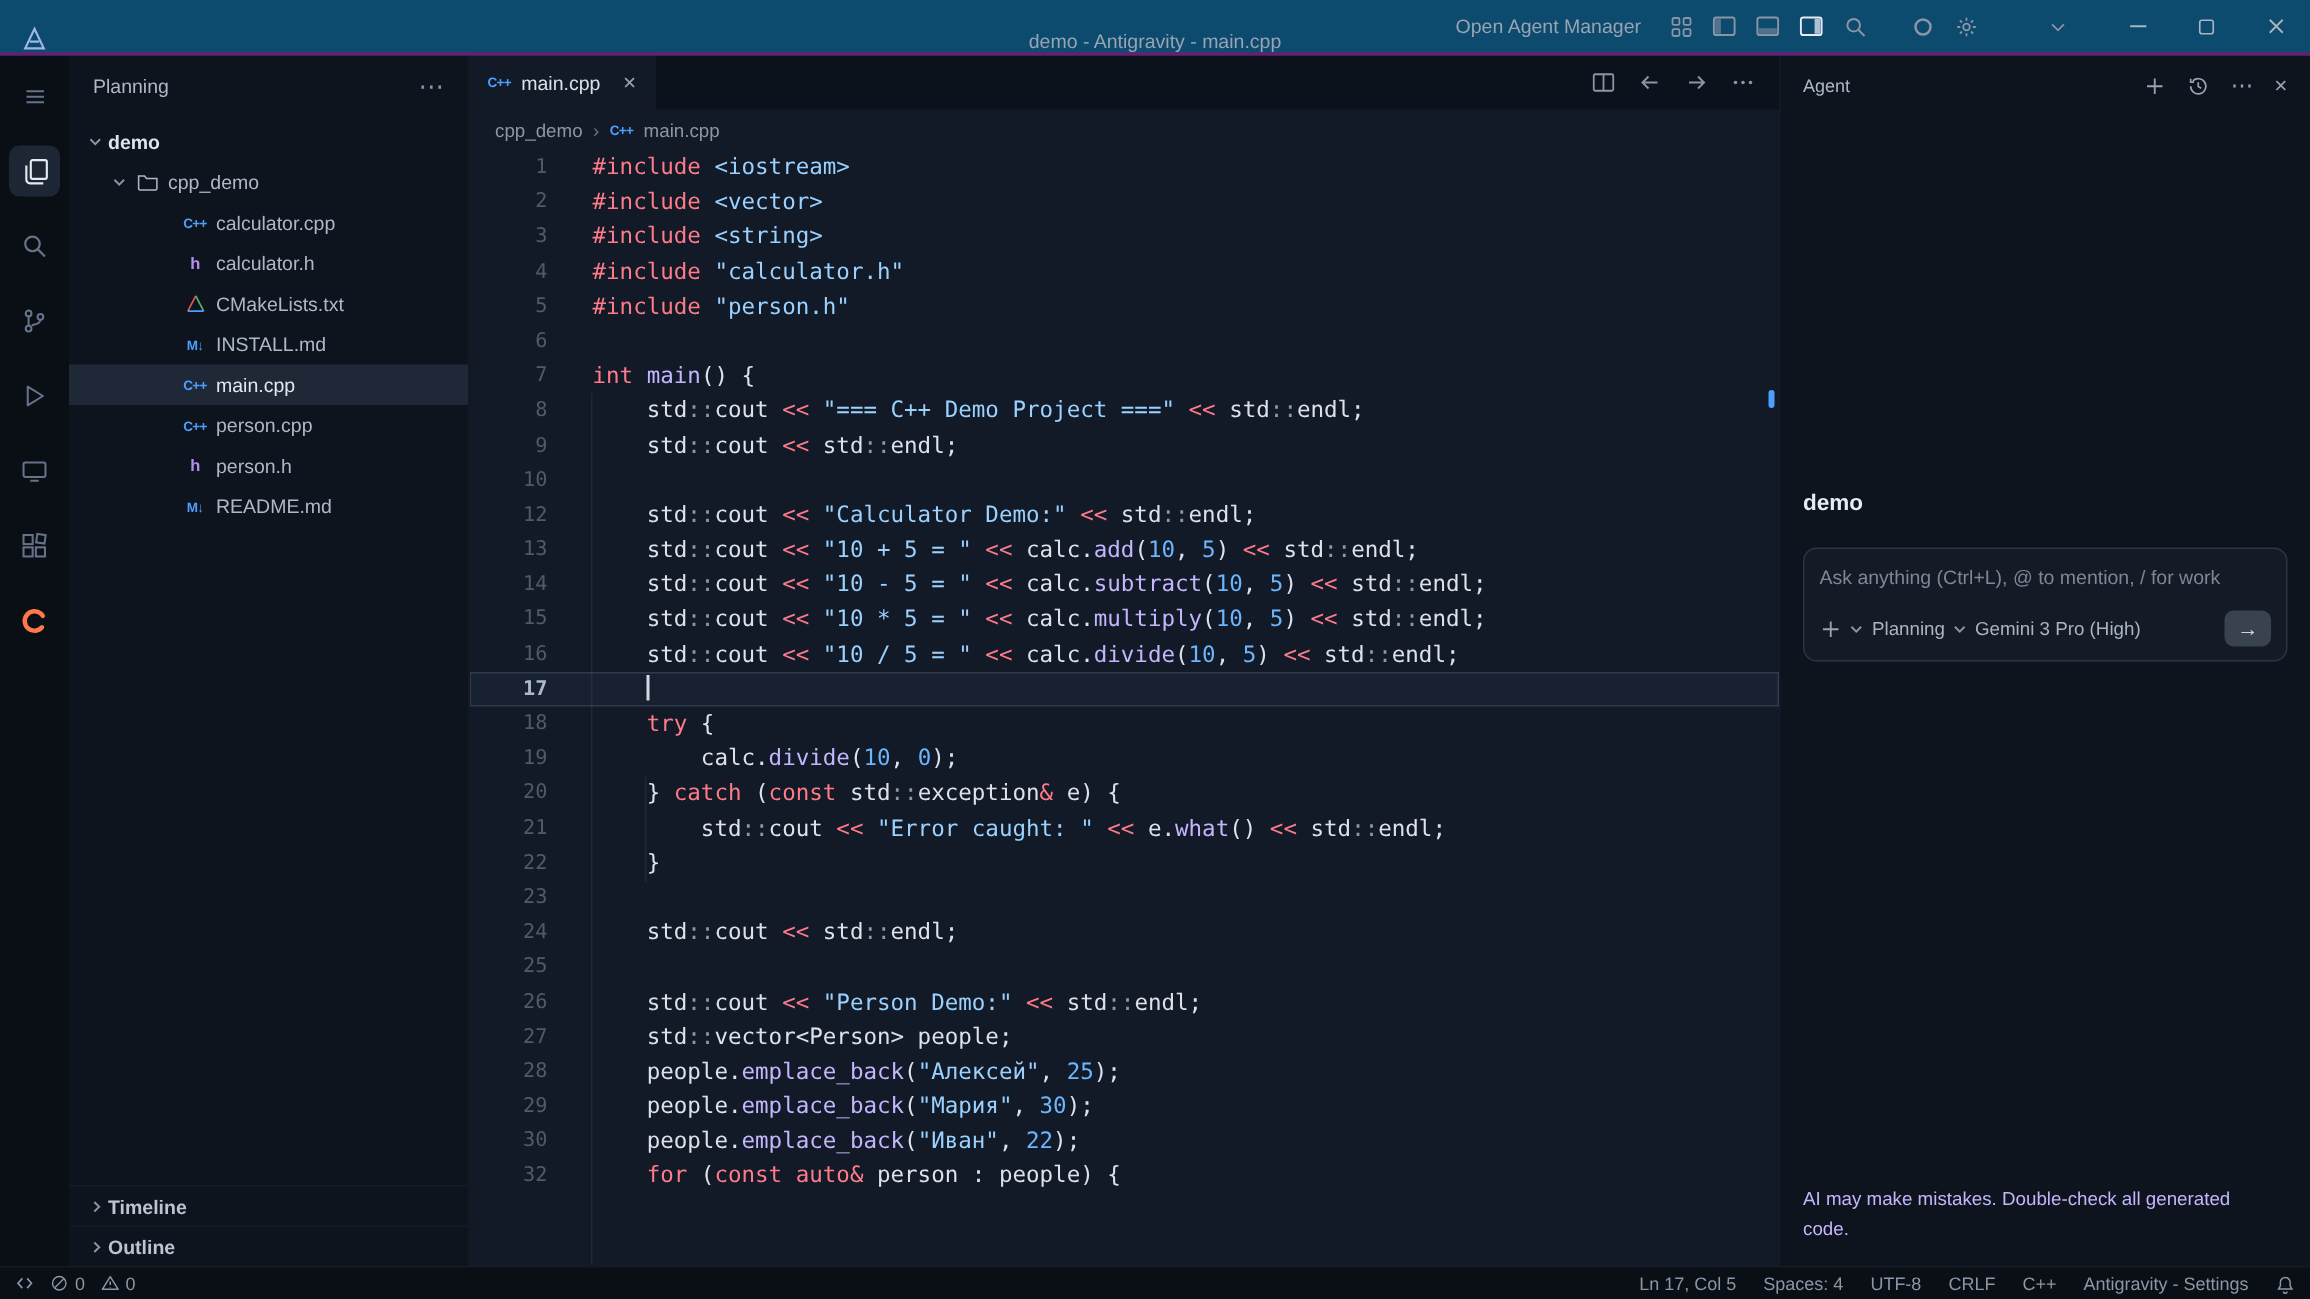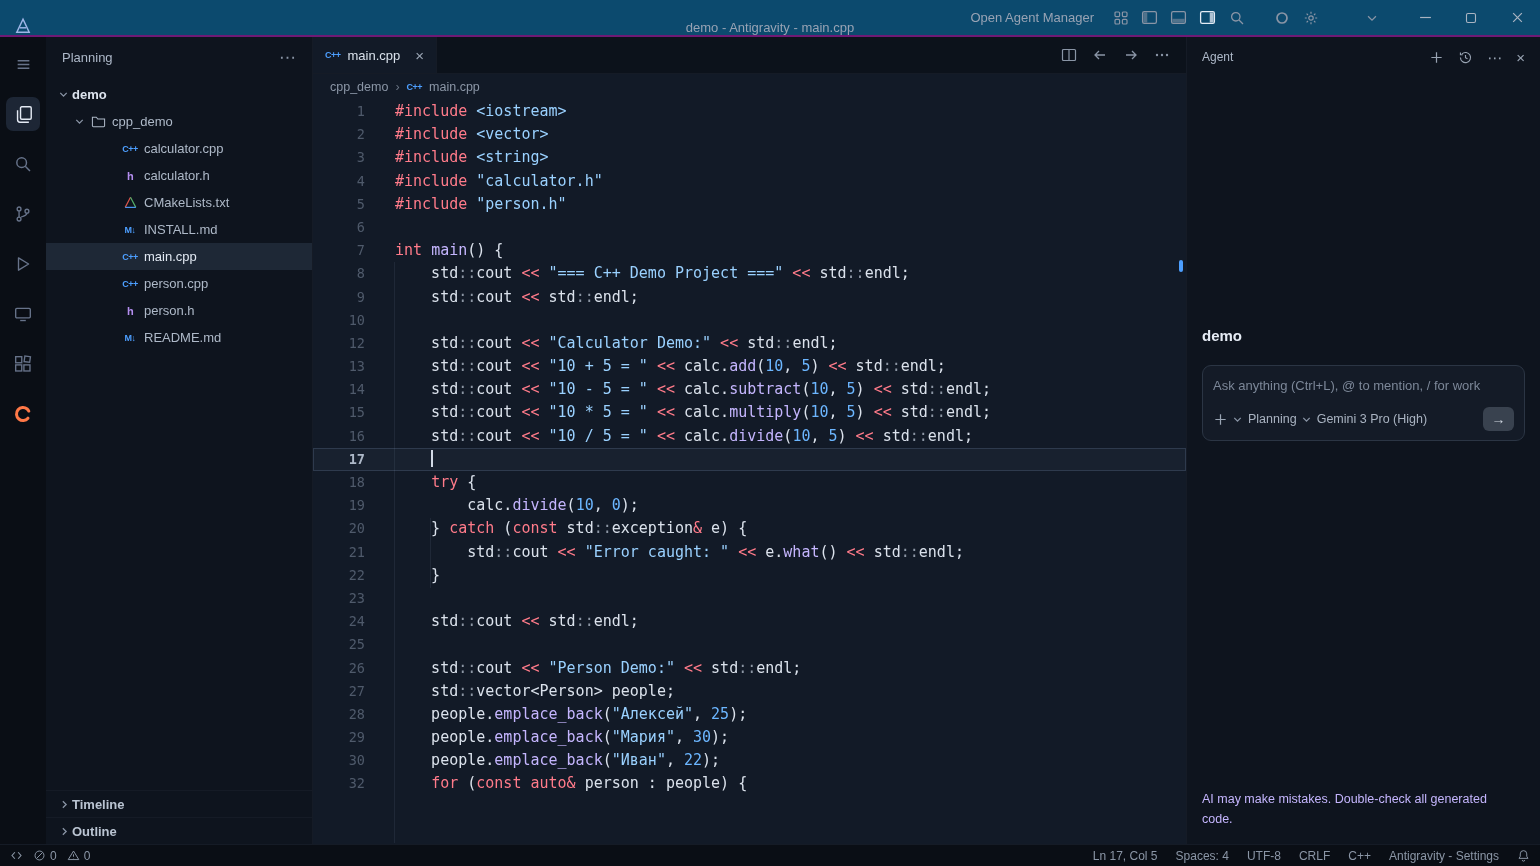--- a/index.html
+++ b/index.html
@@ -80,21 +80,21 @@
   .plus-btn{color:#9aa5b4;display:flex;cursor:pointer;}
   .dropdown{display:flex;align-items:center;gap:5px;color:#a9b3c1;font-size:12.5px;cursor:pointer;white-space:nowrap;}
   .dd-chev{color:#8a95a6;display:flex;}
   .send-btn{margin-left:auto;width:31px;height:24px;border-radius:6px;background:#39424f;color:#cfd6e0;display:flex;align-items:center;justify-content:center;font-size:14px;cursor:pointer;}
   .disclaimer{margin-top:auto;padding-bottom:15px;font-size:12.5px;color:#c4b5fd;line-height:1.55;max-width:310px;}
 
   
   .statusbar{flex:0 0 22px;background:#0a0e15;border-top:1px solid #151b26;display:flex;align-items:center;font-size:12px;color:#8b96a6;padding:0 10px;}
   .status-left{display:flex;align-items:center;gap:10px;}
   .sgroup{display:flex;align-items:center;gap:4px;cursor:pointer;}
-  .status-right{margin-left:auto;display:flex;align-items:flex-start;gap:18px;}
+  .status-right{margin-left:auto;display:flex;align-items:flex-end;gap:18px;}
   .sitem{white-space:nowrap;cursor:pointer;}
 </style>
 </head>
 <body>
 
 <div class="window">
 
   <header class="titlebar">
     <div class="tb-left">
       <span>

